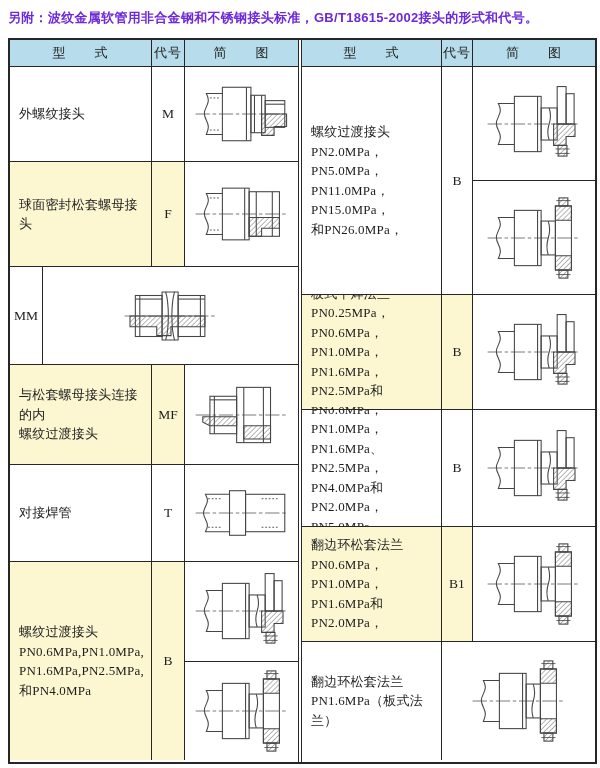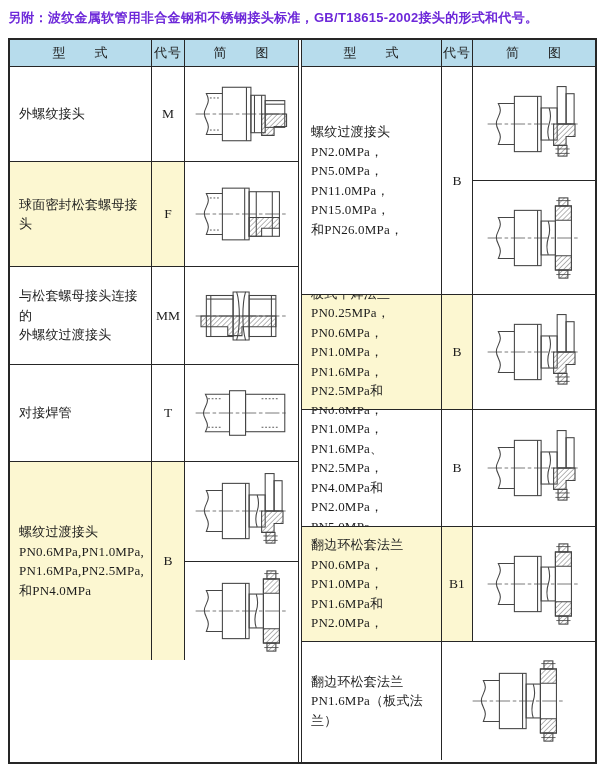--- a/index.html
+++ b/index.html
@@ -185,32 +185,42 @@
       <div class="c diag">
         <div class="dwrap">
             <svg viewBox="0 0 112 92" class="diagram">
               <use href="#sym-spherical-loose-nut-fitting" xlink:href="#sym-spherical-loose-nut-fitting"></use>
             </svg>
           </div>
       </div>
     </div>
 
     <div class="row" style="height:98px">
-      <div class="c type">与松套螺母接头连接的
-外螺纹过渡接头</div>
       <div class="c code">MM</div>
       <div class="c diag">
         <div class="dwrap">
             <svg viewBox="0 0 112 92" class="diagram">
               <use href="#sym-double-male-nipple" xlink:href="#sym-double-male-nipple"></use>
             </svg>
           </div>
       </div>
     </div>
 
+    <div class="row" style="height:100px">
+      <div class="c type hl">与松套螺母接头连接的内
+螺纹过渡接头</div>
+      <div class="c code hl">MF</div>
+      <div class="c diag">
+        <div class="dwrap">
+            <svg viewBox="0 0 112 92" class="diagram">
+              <use href="#sym-female-thread-adapter" xlink:href="#sym-female-thread-adapter"></use>
+            </svg>
+          </div>
+      </div>
+    </div>
 
     <div class="row" style="height:97px">
       <div class="c type">对接焊管</div>
       <div class="c code">T</div>
       <div class="c diag">
         <div class="dwrap">
             <svg viewBox="0 0 112 92" class="diagram">
               <use href="#sym-butt-weld-pipe" xlink:href="#sym-butt-weld-pipe"></use>
             </svg>
           </div>

